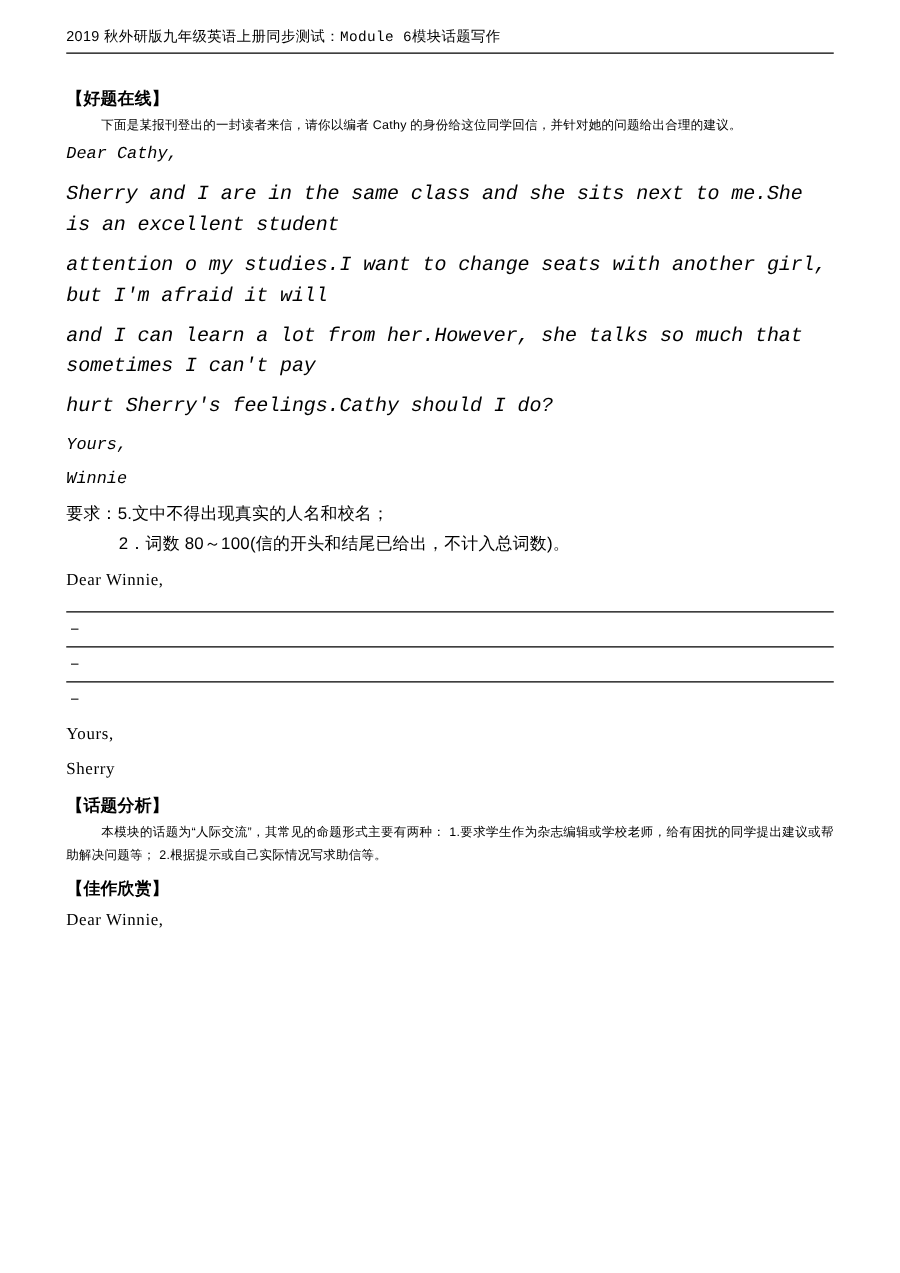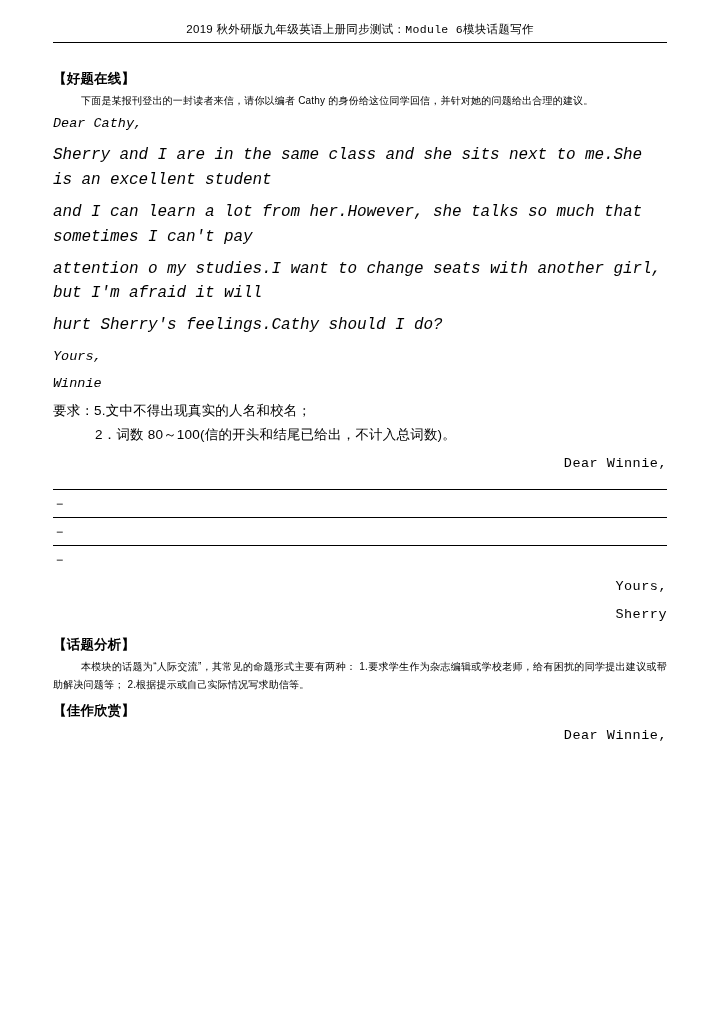--- a/index.html
+++ b/index.html
@@ -17,21 +17,20 @@
   .page {
     position: relative;
     width: 720px;
     height: 1018px;
     box-sizing: border-box;
     padding: 22px 0 0 0;
   }
   .header {
     width: 614px;
     margin: 0 auto;
-    text-align: center;
     font-family: "Liberation Sans", sans-serif;
     font-size: 11.5px;
     letter-spacing: 0.3px;
     padding-bottom: 5px;
     border-bottom: 1.2px solid #000;
     color: #000;
   }
   .header .mono {
     font-family: "Liberation Mono", monospace;
     font-size: 11.5px;
@@ -96,26 +95,25 @@
   .req-line {
     font-family: "Liberation Sans", sans-serif;
     font-size: 13.5px;
     line-height: 1.8;
     letter-spacing: 0.2px;
   }
   .req-sub {
     padding-left: 42px;
   }
   .mono-line {
-    font-family: Liberation Mono, monospace;
+    font-family: Liberation Serif, serif;
     font-size: 13.5px;
     line-height: 1.8;
     margin: 4px 0;
     letter-spacing: 0.5px;
-    text-align: right;
   }
   .rule {
     border: none;
     border-top: 1px solid #000;
     margin: 13px 0 0 0;
     height: 0;
   }
   .dash {
     font-family: "Liberation Mono", monospace;
     font-size: 13.5px;
@@ -141,22 +139,22 @@
   <div class="content">
 
 
     <div class="section-head">【好题在线】</div>
 
     <div class="para indent2">下面是某报刊登出的一封读者来信，请你以编者 Cathy 的身份给这位同学回信，并针对她的问题给出合理的建议。</div>
 
     <div class="letter-line">Dear Cathy,</div>
 
     <div class="letter-body">Sherry and I are in the same class and she sits next to me.She is an excellent student</div>
+    <div class="letter-body">attention o my studies.I want to change seats with another girl, but I′m afraid it will</div>
     <div class="letter-body">and I can learn a lot from her.However, she talks so much that sometimes I can′t pay</div>
-    <div class="letter-body">attention o my studies.I want to change seats with another girl, but I′m afraid it will</div>
     <div class="letter-body">hurt Sherry′s feelings.Cathy should I do?</div>
 
     <div class="letter-line">Yours,</div>
     <div class="letter-line">Winnie</div>
 
     <div class="req-line"><span>要求：</span><span>5.文中不得出现真实的人名和校名；</span></div>
     <div class="req-line req-sub">2．词数 80～100(信的开头和结尾已给出，不计入总词数)。</div>
 
     <div class="mono-line">Dear  Winnie,</div>
 

